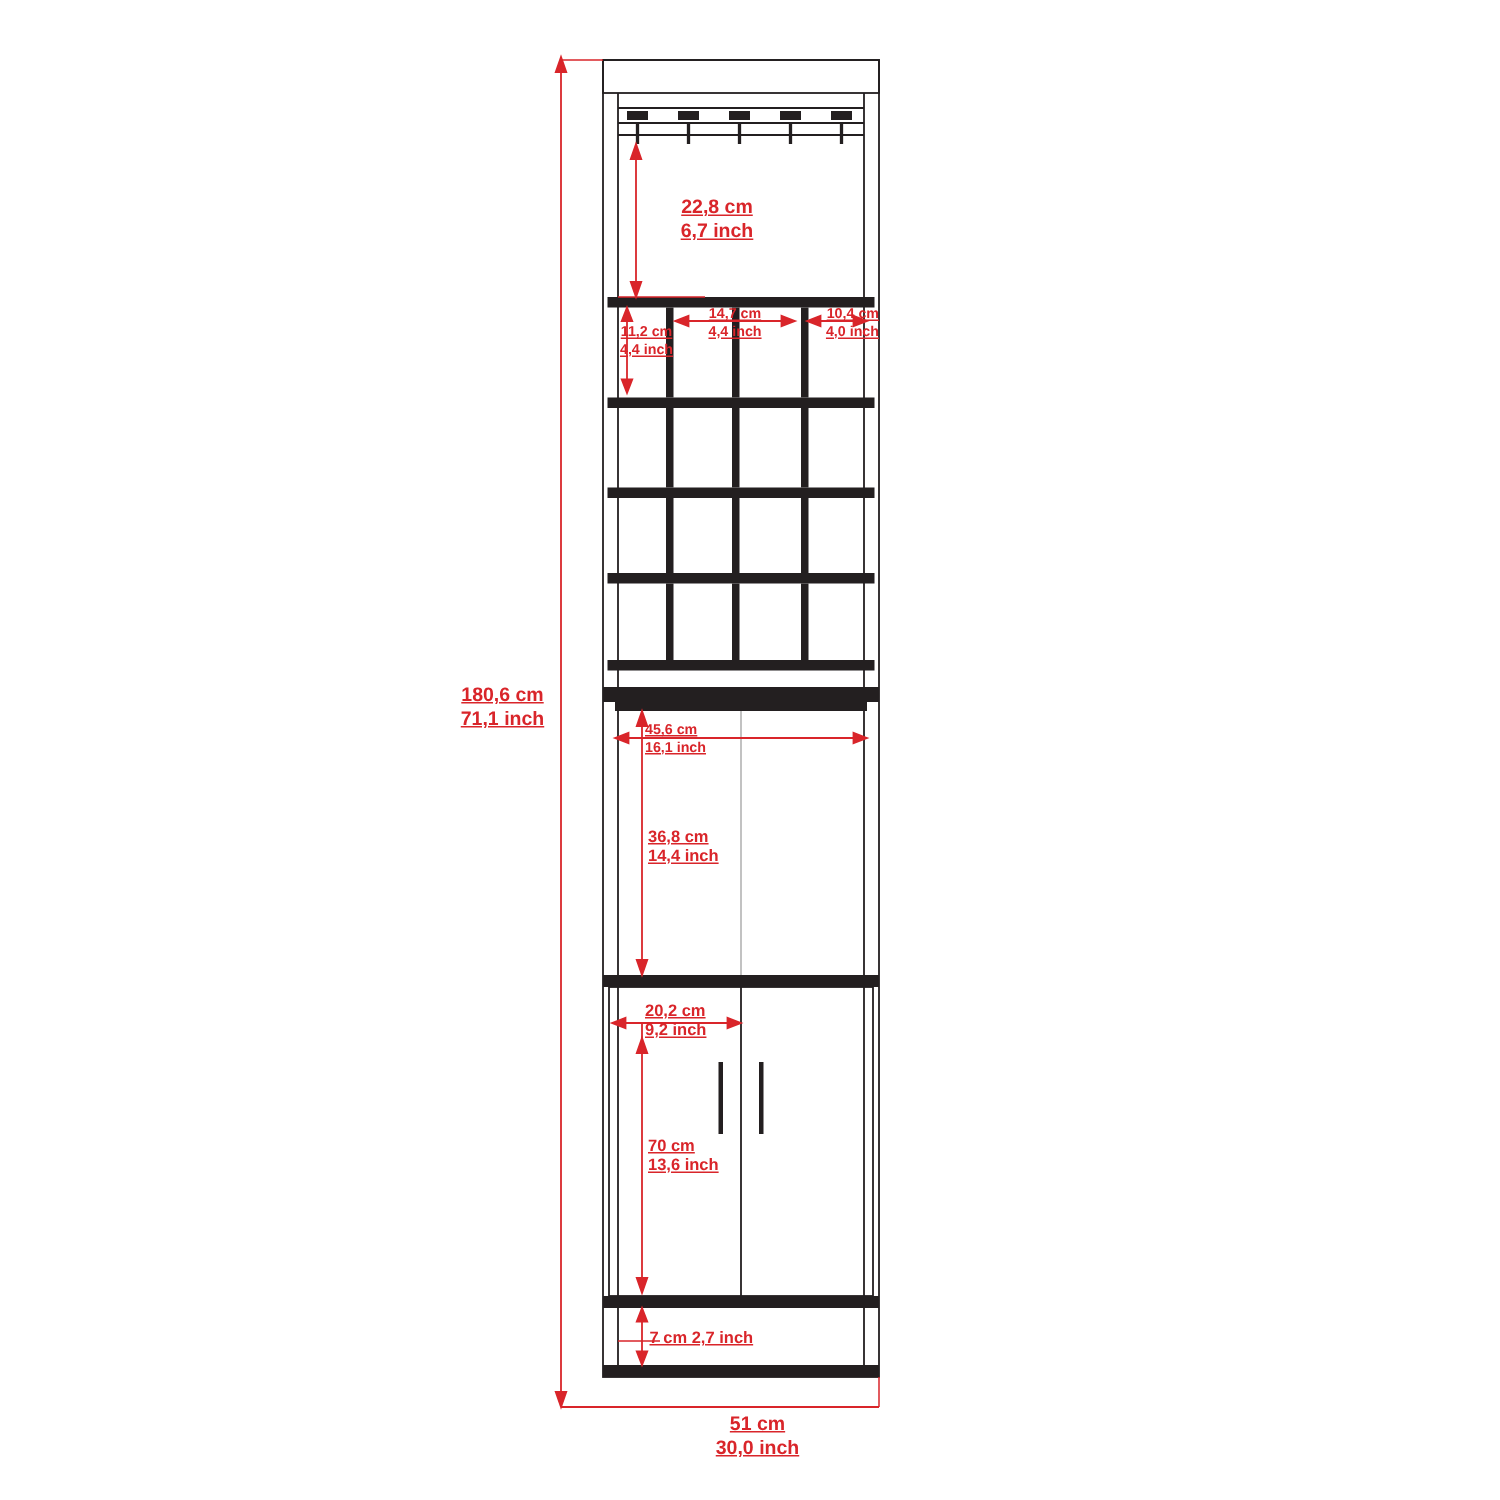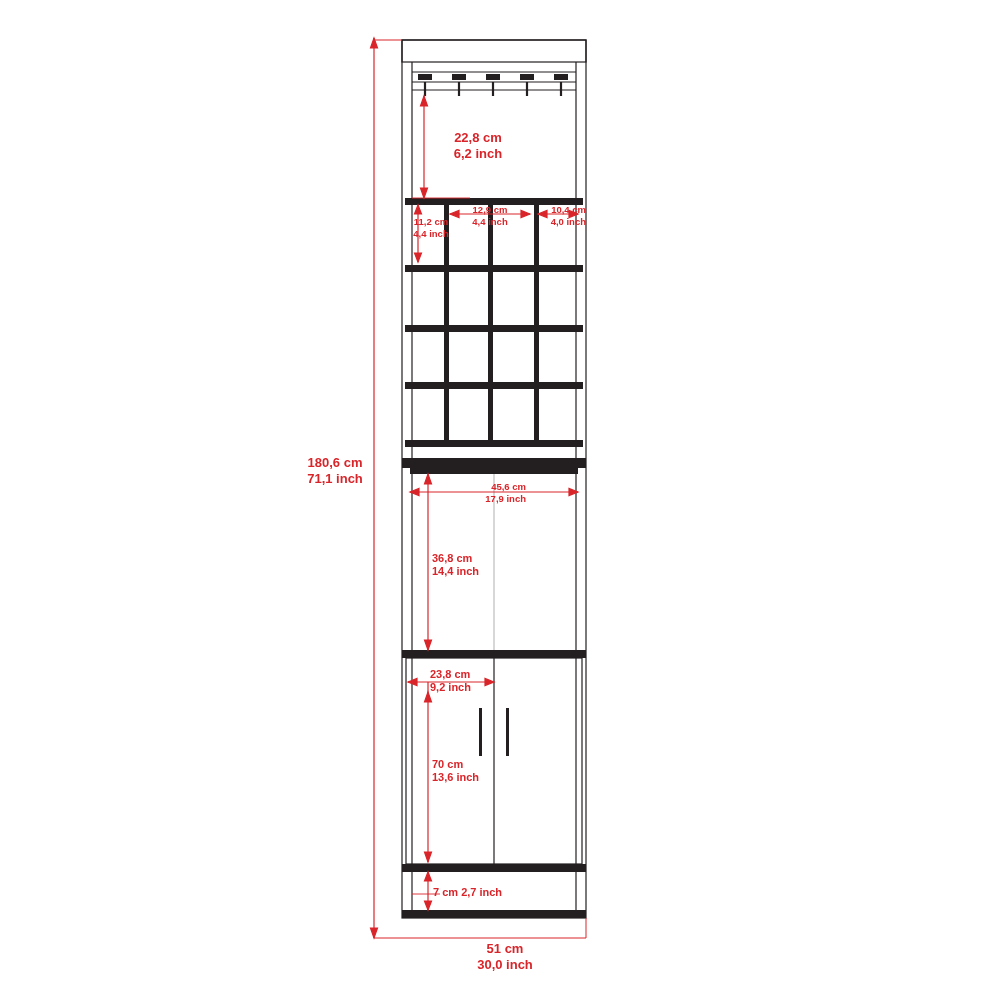--- a/index.html
+++ b/index.html
@@ -21,20 +21,21 @@
     height: 1000px;
   }
   .dim-text {
     position: absolute;
     color: #d9252a;
     font-size: 11px;
     line-height: 13px;
     font-weight: 700;
     white-space: nowrap;
     letter-spacing: 0px;
+    text-decoration: underline;
   }
   .dim-text.center { text-align: center; }
   .dim-text.big {
     font-size: 13px;
     line-height: 16px;
   }
   .dim-text.small {
     font-size: 9.5px;
     line-height: 11.5px;
   }
@@ -174,50 +175,50 @@
     <span>71,1 inch</span>
   </div>
 
   <div class="dim-text big center" style="left:450px; top:941px; width:110px;">
     <span>51 cm</span><br>
     <span>30,0 inch</span>
   </div>
 
   <div class="dim-text big center" style="left:428px; top:130px; width:100px;">
     <span>22,8 cm</span><br>
-    <span>6,2 inch</span>
+    <span>6,7 inch</span>
   </div>
 
   <div class="dim-text small" style="left:409px; top:216px; width:44px;text-align:center;">
     <span>11,2 cm</span><br>
     <span>4,4 inch</span>
   </div>
 
   <div class="dim-text small center" style="left:452px; top:204px; width:76px;">
-    <span>12,9 cm</span><br>
+    <span>14,7 cm</span><br>
     <span>4,4 inch</span>
   </div>
 
   <div class="dim-text small center" style="left:534px; top:204px; width:52px;text-align:right;">
     <span>10,4 cm</span><br>
     <span>4,0 inch</span>
   </div>
 
-  <div class="dim-text small" style="left:456px; top:481px; width:70px;text-align:right;">
+  <div class="dim-text small" style="left:430px; top:481px; width:70px;">
     <span>45,6 cm</span><br>
-    <span>17,9 inch</span>
+    <span>16,1 inch</span>
   </div>
 
   <div class="dim-text" style="left:432px; top:552px; width:80px;">
     <span>36,8 cm</span><br>
     <span>14,4 inch</span>
   </div>
 
   <div class="dim-text" style="left:430px; top:668px; width:80px;">
-    <span>23,8 cm</span><br>
+    <span>20,2 cm</span><br>
     <span>9,2 inch</span>
   </div>
 
   <div class="dim-text" style="left:432px; top:758px; width:80px;">
     <span>70 cm</span><br>
     <span>13,6 inch</span>
   </div>
 
   <div class="dim-text" style="left:433px; top:886px; width:120px;">
     <span>7 cm  2,7 inch</span>

